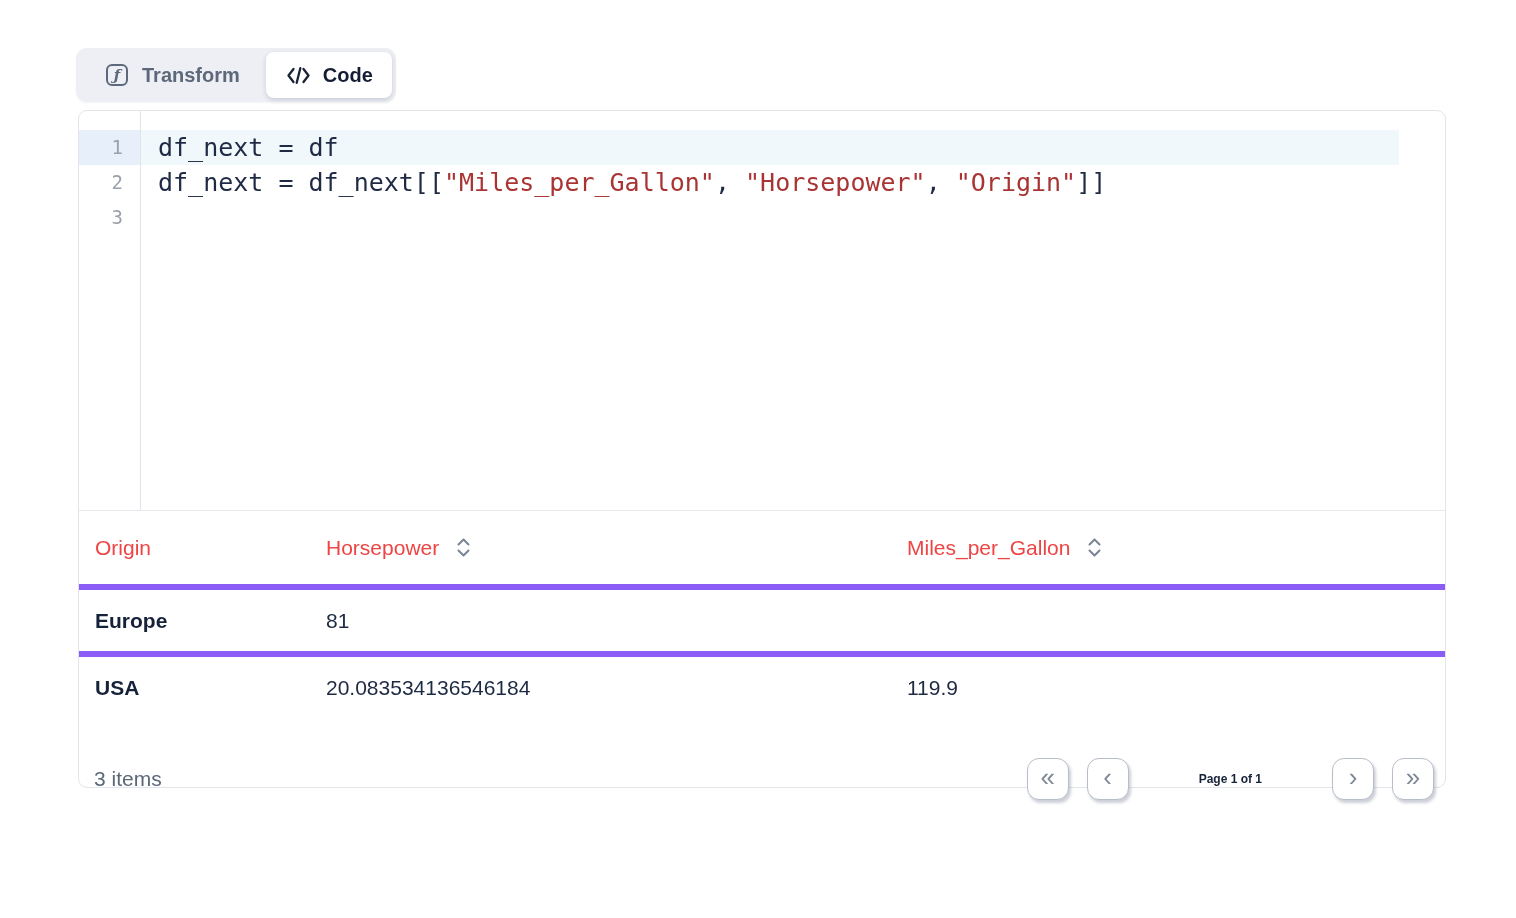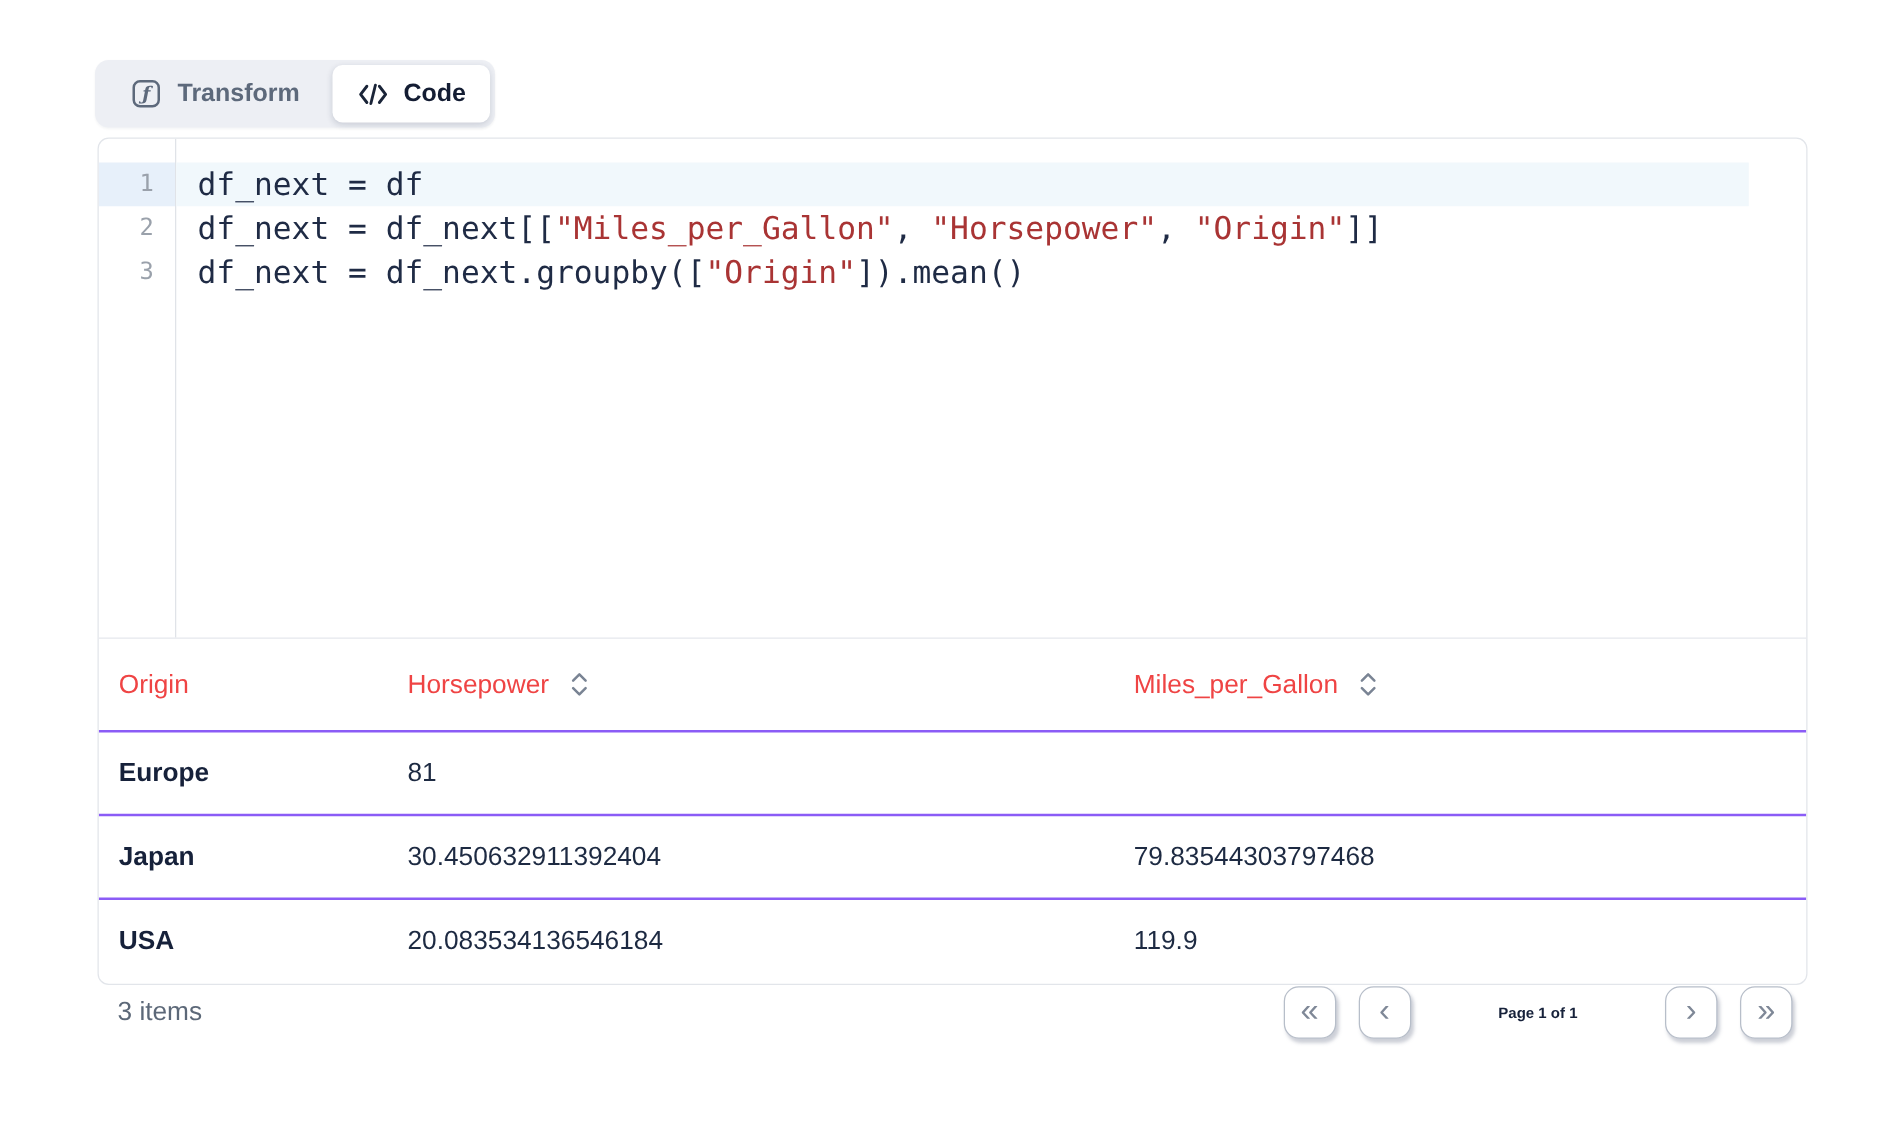--- a/index.html
+++ b/index.html
@@ -37,26 +37,26 @@
                 color:#1f2b45; }
   .cl { height:35px; padding-left:17px; white-space:pre; }
   .cl.active { background:#f1f8fc; margin-right:46px; }
   .str { color:#a93434; }
 
   
   .trow, .thead { display:grid; grid-template-columns:231px 581px 1fr;
                   align-items:center; padding-left:16px; }
   .thead { height:73px; color:#ef4444; font-size:21px; }
   .th { display:flex; align-items:center; gap:16px; }
-  .trow { height:67px; border-top:2px solid #8b5cf6; font-size:21px; color:#1d2a42; }
+  .trow { height:67px; border-top:6px solid #8b5cf6; font-size:21px; color:#1d2a42; }
   .origin-cell { font-weight:700; color:#16213a; }
   .sort-icon { display:flex; }
 
   
-  .footer { position:absolute; left:78px; top:787px; width:1368px; height:46px;
+  .footer { position:absolute; left:78px; top:756px; width:1368px; height:46px;
             display:flex; align-items:center; justify-content:space-between;
             padding:0 12px 0 16px; }
   .items-count { font-size:21px; color:#5c6878; }
   .pager { display:flex; align-items:center; gap:18px; }
   .pbtn { width:42px; height:42px; border:1.5px solid #b7bec9; border-radius:12px;
           background:#ffffff; box-shadow:2px 3px 3px rgba(120,130,150,.38);
           color:#7f8897; font-size:26px; line-height:1; display:flex;
           align-items:center; justify-content:center; cursor:pointer;
           font-family:"Liberation Sans", sans-serif; padding-bottom:4px; }
   .page-label { font-size:12px; font-weight:700; color:#16213a; margin:0 52px; }
@@ -85,21 +85,20 @@
 
   <div class="code-area">
     <div class="gutter">
       <div class="ln active">1</div>
       <div class="ln">2</div>
       <div class="ln">3</div>
     </div>
     <div class="code-lines">
       <div class="cl active"><span>df_next = df</span></div>
       <div class="cl"><span>df_next = df_next[[</span><span class="str">"Miles_per_Gallon"</span><span>, </span><span class="str">"Horsepower"</span><span>, </span><span class="str">"Origin"</span><span>]]</span></div>
-      <div class="cl"><span>df_next = df_next.groupby([</span><span class="str">"Origin"</span><span>]).mean()</span></div>
     </div>
   </div>
 
   <div class="thead">
     <div class="th">
       <span>Origin</span>
     </div>
     <div class="th">
       <span>Horsepower</span>
       <span class="sort-icon">
@@ -118,25 +117,20 @@
         </svg>
       </span>
     </div>
   </div>
 
   <div class="trow">
     <div class="origin-cell">Europe</div>
     <div>81</div>
   </div>
   <div class="trow">
-    <div class="origin-cell">Japan</div>
-    <div>30.450632911392404</div>
-    <div>79.83544303797468</div>
-  </div>
-  <div class="trow">
     <div class="origin-cell">USA</div>
     <div>20.083534136546184</div>
     <div>119.9</div>
   </div>
 </div>
 
 <div class="footer">
   <div class="items-count">3 items</div>
   <div class="pager">
     <button class="pbtn">

